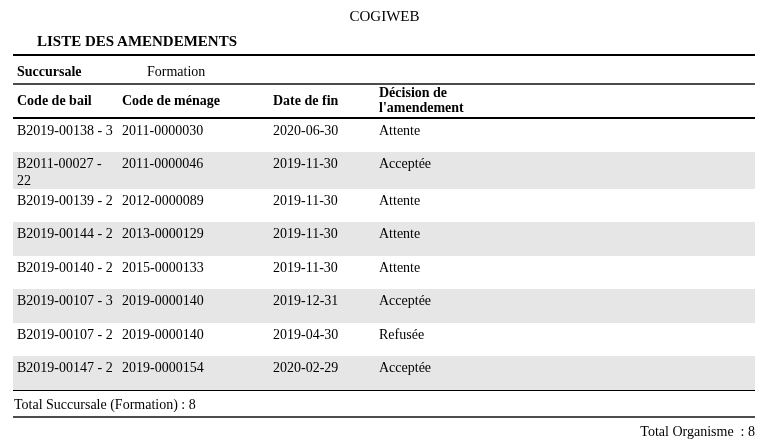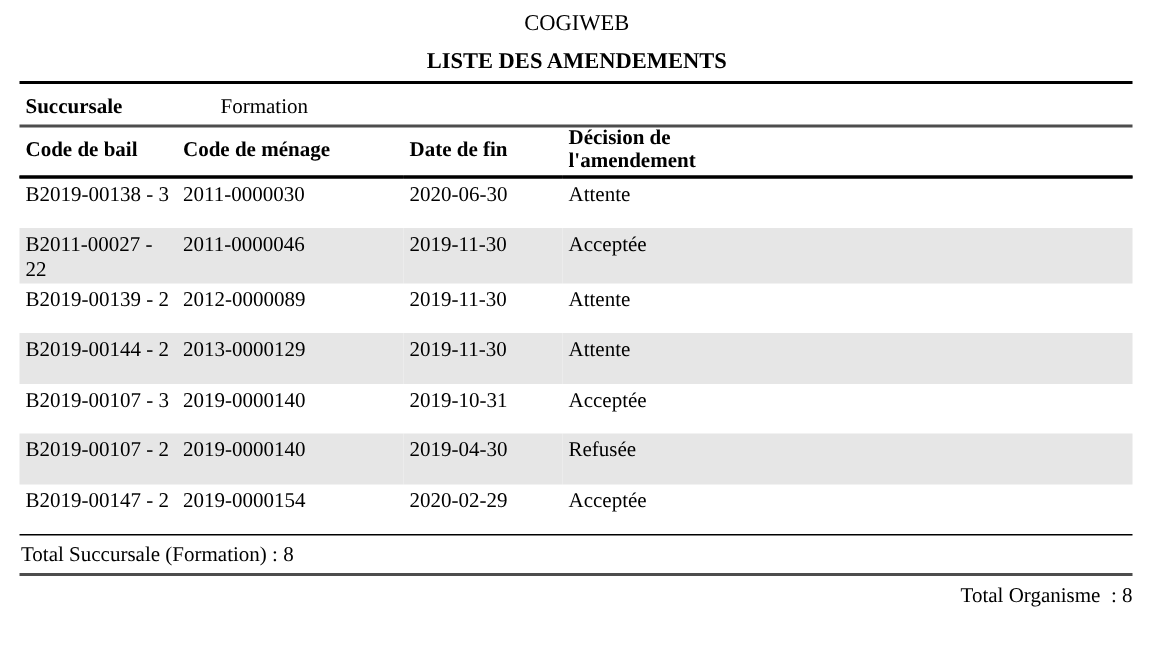--- a/index.html
+++ b/index.html
@@ -14,25 +14,26 @@
     font-family: "Liberation Serif", "DejaVu Serif", serif;
     color: var(--color-text, #000);
   }
   .title {
     text-align: center;
     padding-top: 8px;
     font-size: 15px;
     line-height: 17px;
   }
   .subtitle {
-    text-align: center;
+    text-align: left;
     margin-top: 8px;
     font-weight: bold;
     font-size: 15px;
     line-height: 17px;
+    margin-left: 37px;
   }
   .content {
     margin: 4px 14px 0 13px;
   }
   .group-header {
     position: relative;
     border-top: 2px solid var(--color-rule_dark, #000);
     border-bottom: 2px solid var(--color-rule_medium, #4d4d4d);
     padding: 8px 0 1px 4px;
     height: 18px;
@@ -127,23 +128,29 @@
           <td>2019-11-30</td>
           <td>Attente</td>
         </tr>
         <tr>
           <td>B2019-00144 - 2</td>
           <td>2013-0000129</td>
           <td>2019-11-30</td>
           <td>Attente</td>
         </tr>
         <tr>
+          <td>B2019-00140 - 2</td>
+          <td>2015-0000133</td>
+          <td>2019-11-30</td>
+          <td>Attente</td>
+        </tr>
+        <tr>
           <td>B2019-00107 - 3</td>
           <td>2019-0000140</td>
-          <td>2019-10-31</td>
+          <td>2019-12-31</td>
           <td>Acceptée</td>
         </tr>
         <tr>
           <td>B2019-00107 - 2</td>
           <td>2019-0000140</td>
           <td>2019-04-30</td>
           <td>Refusée</td>
         </tr>
         <tr>
           <td>B2019-00147 - 2</td>

